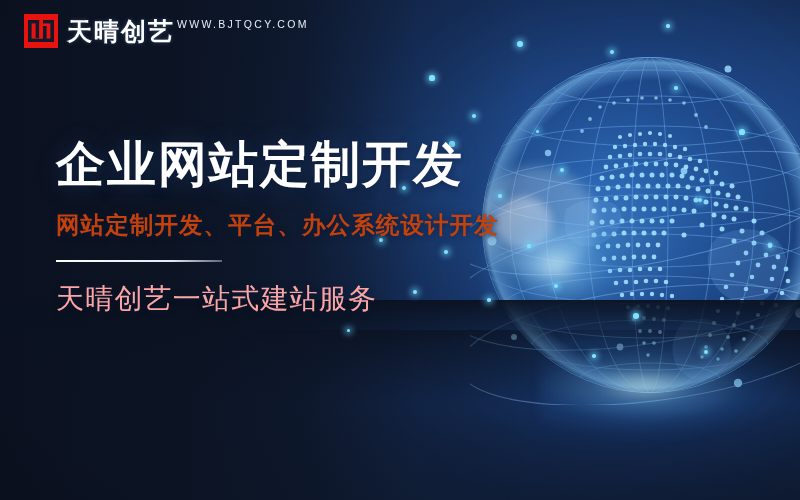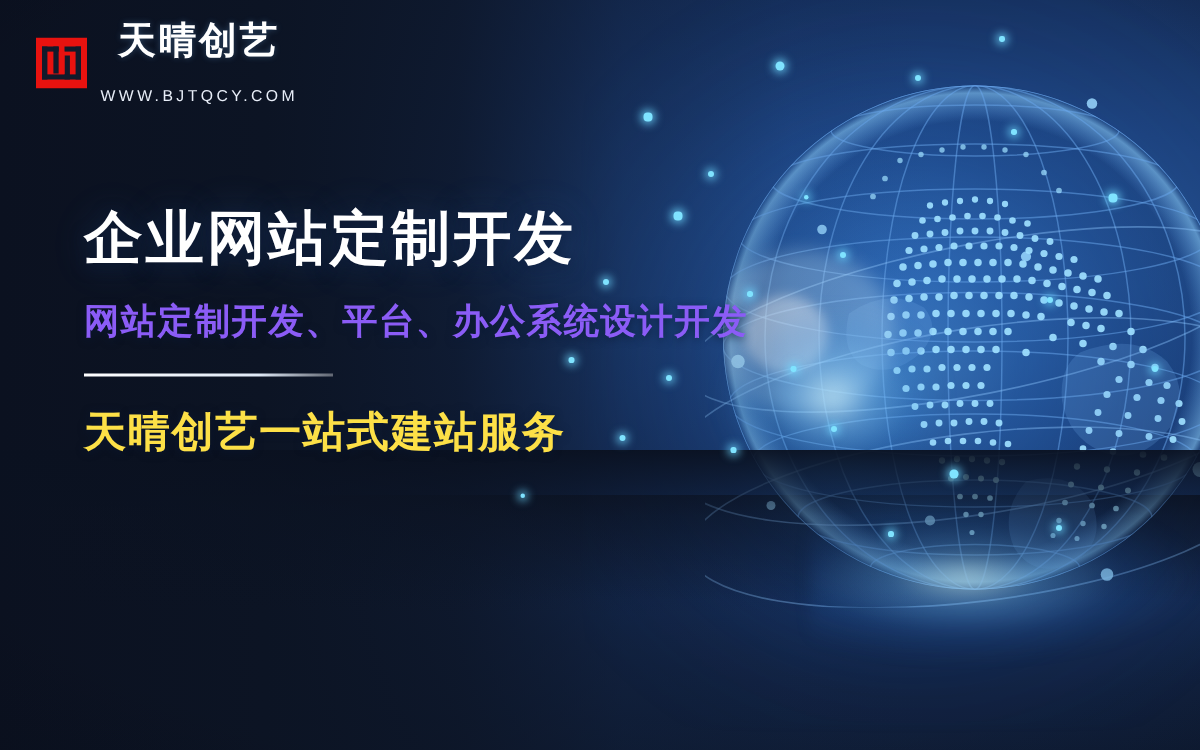--- a/index.html
+++ b/index.html
@@ -48,50 +48,50 @@
     position:absolute;left:540px;top:330px;width:260px;height:110px;
     background:radial-gradient(ellipse at 40% 50%, rgba(200,245,255,0.75) 0%, rgba(110,190,255,0.38) 22%, rgba(45,120,215,0.14) 48%, rgba(0,0,0,0) 72%);
     filter:blur(5px);
   }
   .globe-svg{position:absolute;left:0;top:0;}
   
   .particle{position:absolute;border-radius:50%;background:#7fe3ff;box-shadow:0 0 6px 2px rgba(110,215,255,.75);}
   
   .logo{position:absolute;left:24px;top:14px;display:flex;align-items:center;gap:9px;}
   .logo-mark{width:34px;height:34px;position:relative;flex:none;}
-  .logo-text{display:flex;flex-direction:column;gap:20px;text-align:center;}
+  .logo-text{display:flex;gap:2px;text-align:center;}
   .logo-cn{
     color:#fff;font-size:25px;font-weight:bold;letter-spacing:2px;line-height:1;
     font-family:"DejaVu Sans","Liberation Sans",sans-serif;
     text-shadow:0 0 4px rgba(120,190,255,.3);
   }
   .logo-url{
     color:#e8eef8;font-size:10.5px;font-weight:normal;letter-spacing:2.3px;line-height:1;
     font-family:"Liberation Sans",sans-serif;
   }
   
   .copy{position:absolute;left:56px;top:138px;}
   .headline{
-    color:#ffffff;font-size:39px;font-weight:bold;letter-spacing:2px;line-height:1.08;
+    color:#ffffff;font-size:49px;font-weight:bold;letter-spacing:2px;line-height:1.08;
     font-family:"DejaVu Serif","Liberation Serif",serif;
     text-shadow:0 2px 10px rgba(10,25,55,.8), 0 0 26px rgba(90,160,255,.22);
     white-space:nowrap;margin:0;
   }
   .subline{
-    color:#8b5cf6;font-size:23.5px;font-weight:bold;letter-spacing:1.1px;line-height:1.1;
+    color:#c2410c;font-size:23.5px;font-weight:bold;letter-spacing:1.1px;line-height:1.1;
     font-family:"DejaVu Sans","Liberation Sans",sans-serif;
     margin:22px 0 0 0;white-space:nowrap;
     text-shadow:0 1px 6px rgba(10,25,55,.75);
   }
   .divider{
     width:166px;height:2px;margin:21px 0 0 0;
     background:linear-gradient(90deg,#ffffff 0%,#dfe9f6 70%,rgba(255,255,255,.35) 100%);
   }
   .tagline{
-    color:#fde047;font-size:28px;font-weight:bold;letter-spacing:1.2px;line-height:1.1;
+    color:#fca5a5;font-size:28px;font-weight:normal;letter-spacing:1.2px;line-height:1.1;
     font-family:"DejaVu Sans","Liberation Sans",sans-serif;
     margin:22px 0 0 0;white-space:nowrap;
     text-shadow:0 1px 6px rgba(10,25,55,.7);
   }
 </style>
 </head>
 <body>
 
 <div id="banner">
 

